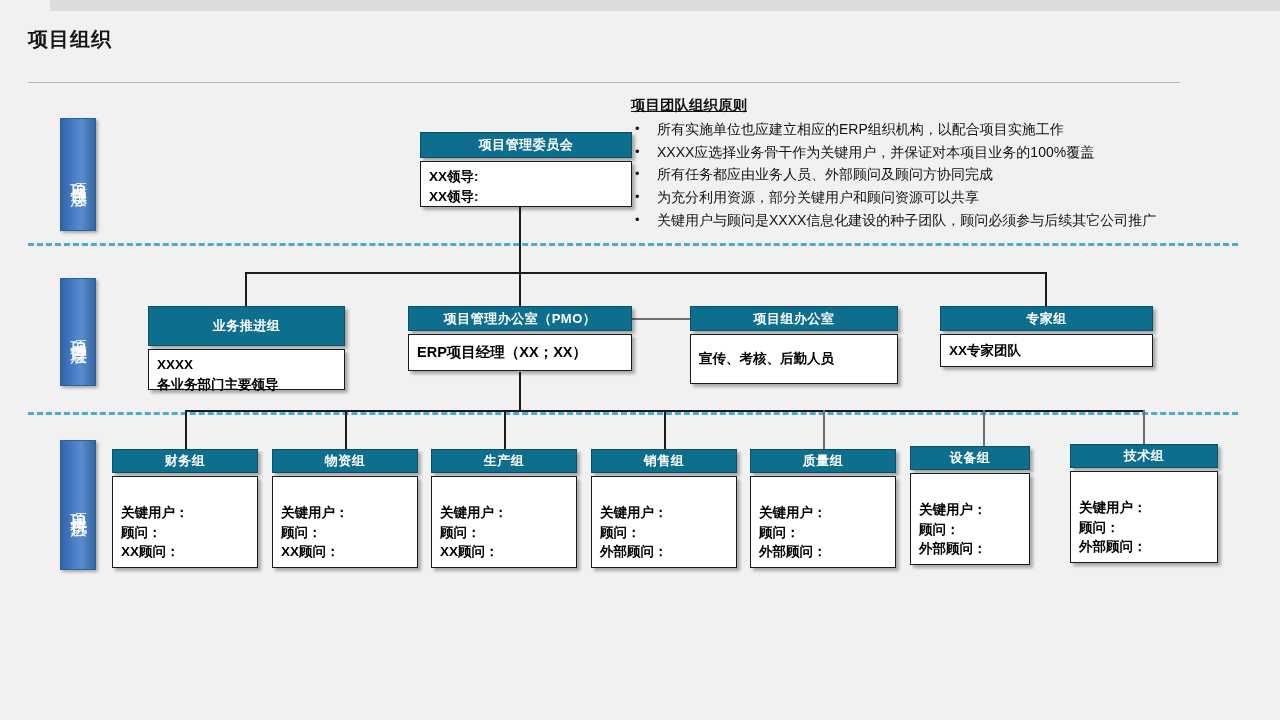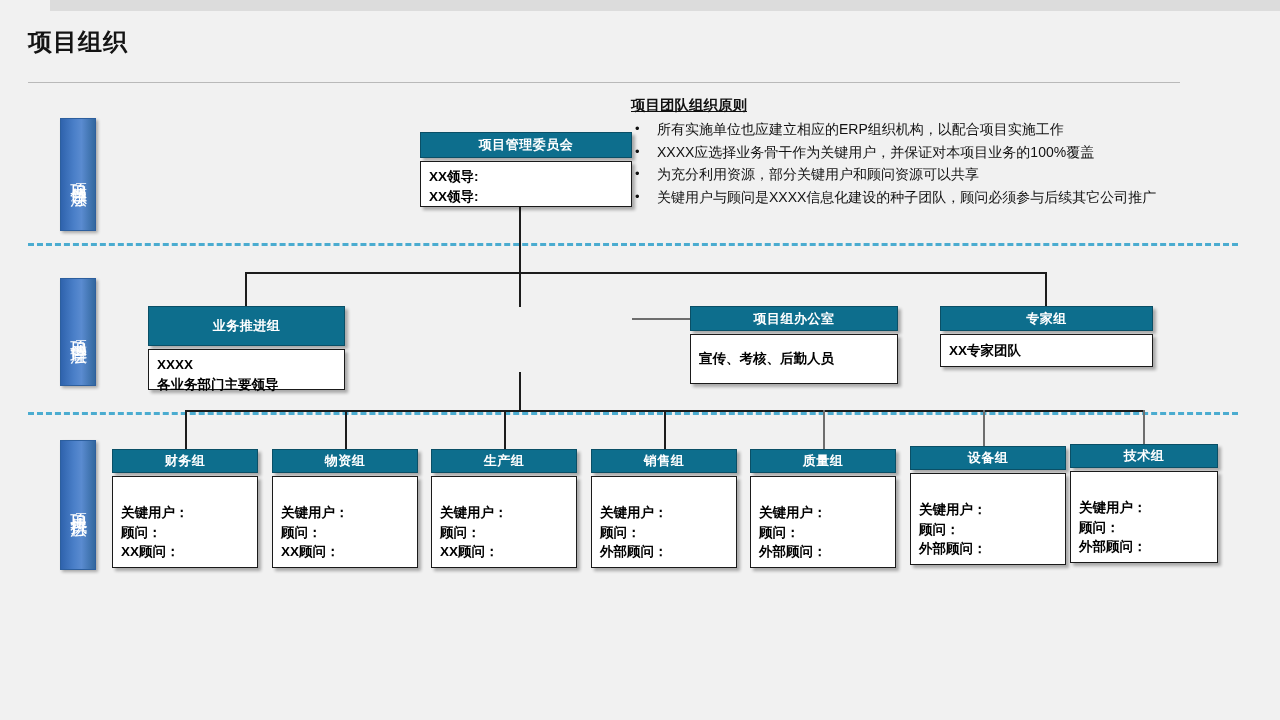--- a/index.html
+++ b/index.html
@@ -15,21 +15,21 @@
 
   
   .top-band{
     position:absolute;left:50px;top:0;width:1230px;height:11px;
     background:#dcdcdc;
   }
 
   
   .title{
     position:absolute;left:28px;top:26px;
-    font-size:24px;font-weight:bold;color:#141414;
+    font-size:20px;font-weight:bold;color:#141414;
     letter-spacing:1px;
     white-space:nowrap;
   }
   .title-rule{
     position:absolute;left:28px;top:82px;width:1152px;height:1px;
     background:#b9b9b9;
   }
 
   
   .dash-sep{
@@ -133,20 +133,21 @@
   </div>
   <div class="layer-tag" style="left:60px;top:440px;height:130px;">
     <span>项目执行层</span>
   </div>
 
   <div class="principles">
     <div class="p-title">项目团队组织原则</div>
     <ul>
       <li>所有实施单位也应建立相应的ERP组织机构，以配合项目实施工作</li>
       <li>XXXX应选择业务骨干作为关键用户，并保证对本项目业务的100%覆盖</li>
+      <li>所有任务都应由业务人员、外部顾问及顾问方协同完成</li>
       <li>为充分利用资源，部分关键用户和顾问资源可以共享</li>
       <li>关键用户与顾问是XXXX信息化建设的种子团队，顾问必须参与后续其它公司推广</li>
     </ul>
   </div>
 
   <div class="ln-v" style="left:519px;top:207px;height:66px;"></div>
 
   <div class="ln-h" style="left:245px;top:272px;width:802px;"></div>
 
   <div class="ln-v" style="left:245px;top:272px;height:35px;"></div>
@@ -176,20 +177,26 @@
   </div>
 
   <div class="node" style="left:148px;top:306px;width:197px;">
     <div class="hdr" style="height:40px;">业务推进组</div>
     <div class="body" style="height:41px;margin-top:3px;">
       <div class="ln">XXXX</div>
       <div class="ln">各业务部门主要领导</div>
     </div>
   </div>
 
+  <div class="node" style="left:408px;top:306px;width:224px;">
+    <div class="hdr" style="height:25px;">项目管理办公室（PMO）</div>
+    <div class="body center-v" style="height:37px;margin-top:3px;">
+      <div class="ln" style="font-size:14.5px;">ERP项目经理（XX；XX）</div>
+    </div>
+  </div>
 
   <div class="node" style="left:690px;top:306px;width:208px;">
     <div class="hdr" style="height:25px;">项目组办公室</div>
     <div class="body center-v" style="height:50px;margin-top:3px;">
       <div class="ln">宣传、考核、后勤人员</div>
     </div>
   </div>
 
   <div class="node" style="left:940px;top:306px;width:213px;">
     <div class="hdr" style="height:25px;">专家组</div>
@@ -236,21 +243,21 @@
 
   <div class="node" style="left:750px;top:449px;width:146px;">
     <div class="hdr" style="height:24px;">质量组</div>
     <div class="body" style="height:92px;margin-top:3px;padding-top:26px;">
       <div class="ln">关键用户：</div>
       <div class="ln">顾问：</div>
       <div class="ln">外部顾问：</div>
     </div>
   </div>
 
-  <div class="node" style="left:910px;top:446px;width:156px;">
+  <div class="node" style="left:910px;top:446px;width:120px;">
     <div class="hdr" style="height:24px;">设备组</div>
     <div class="body" style="height:92px;margin-top:3px;padding-top:26px;">
       <div class="ln">关键用户：</div>
       <div class="ln">顾问：</div>
       <div class="ln">外部顾问：</div>
     </div>
   </div>
 
   <div class="node" style="left:1070px;top:444px;width:148px;">
     <div class="hdr" style="height:24px;">技术组</div>

